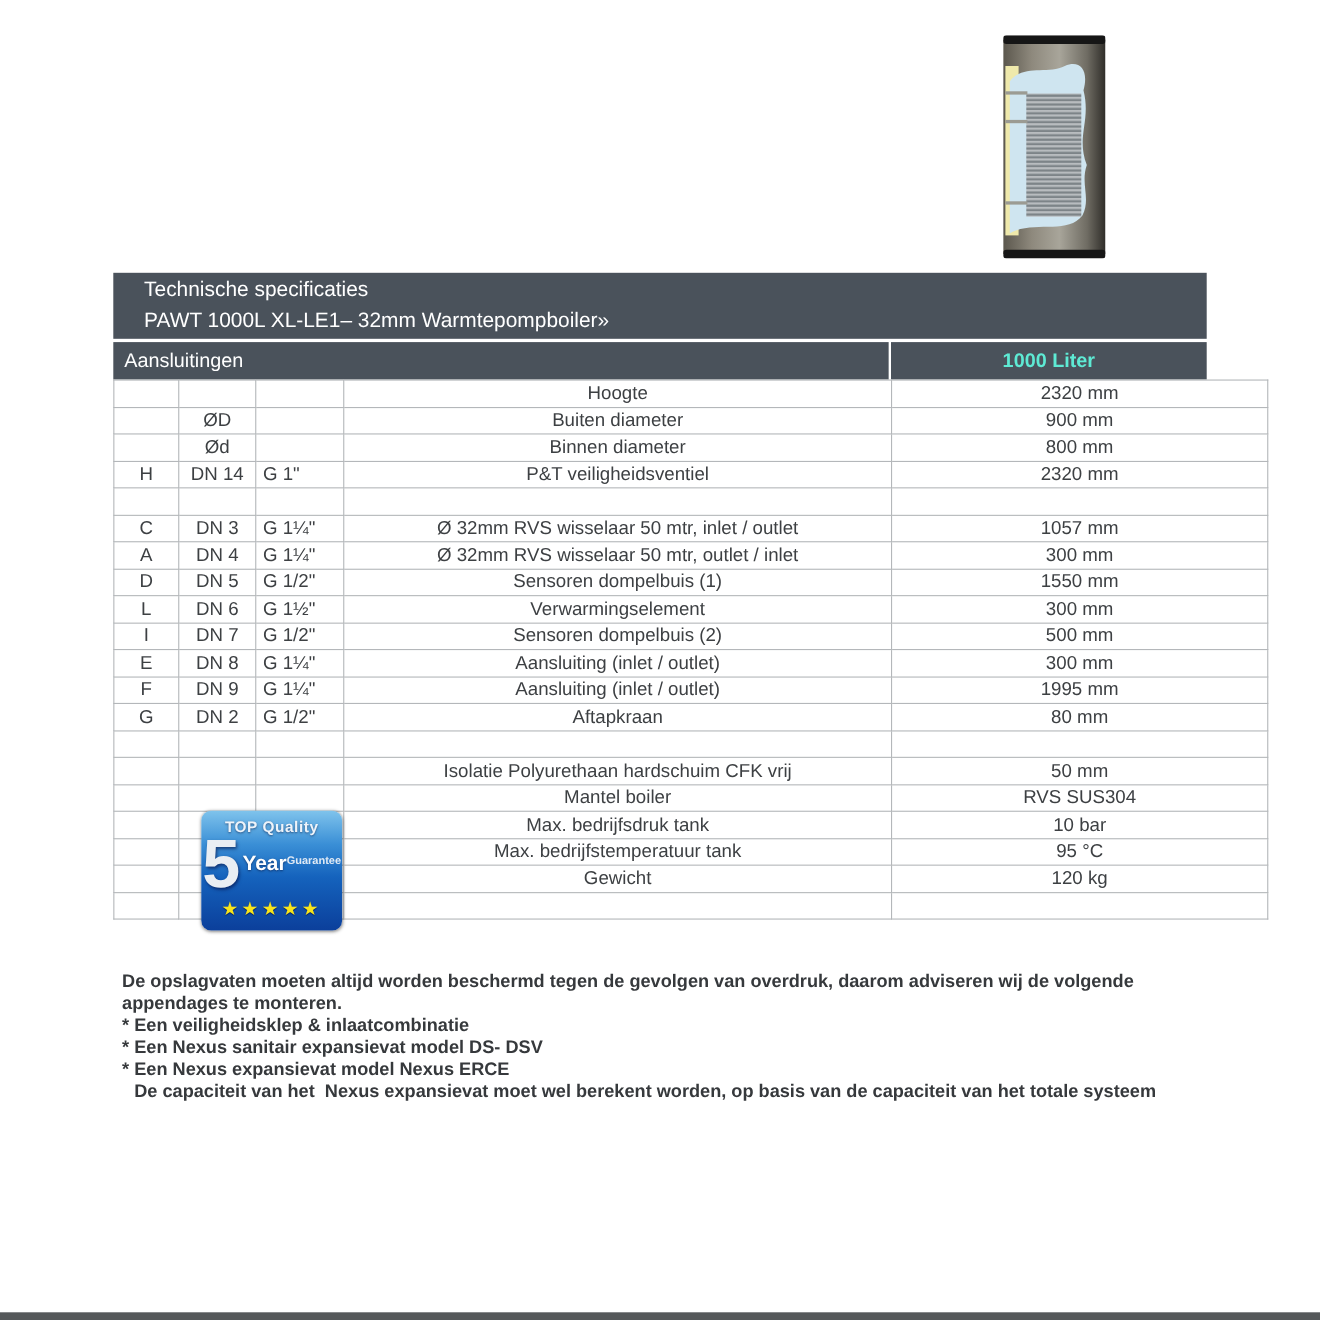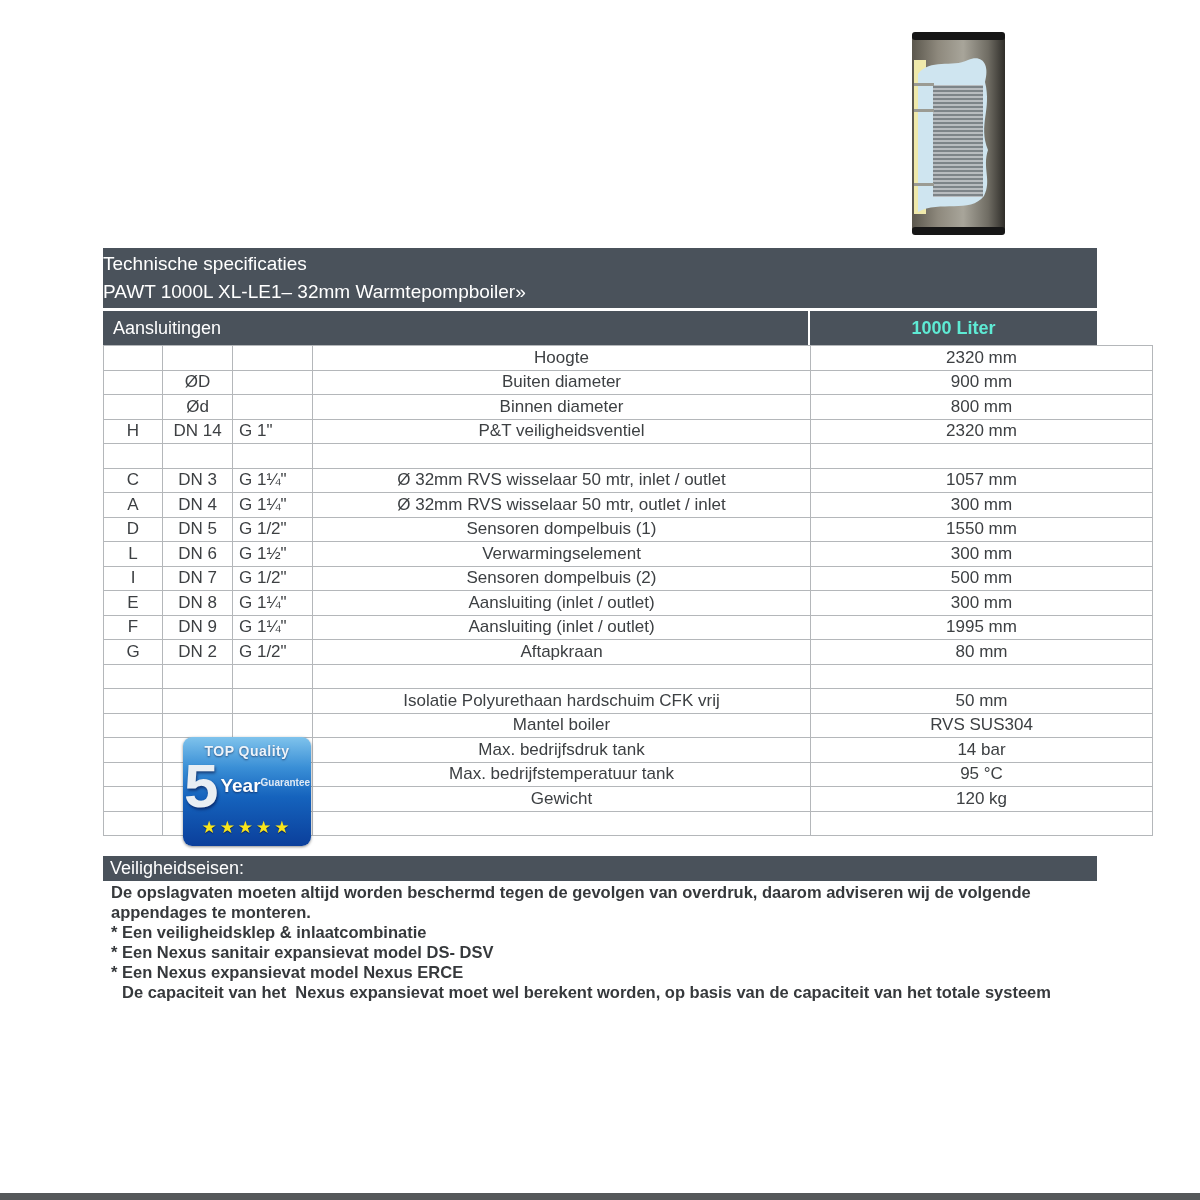--- a/index.html
+++ b/index.html
@@ -11,21 +11,21 @@
   .page{position:absolute;inset:0;}
 
   
   .boiler{position:absolute;left:912px;top:32px;width:93px;height:203px;}
 
   
   .titlebar{
     position:absolute;left:103px;top:248px;width:994px;height:60px;
     background:#4a525b;color:#ffffff;
     display:flex;flex-direction:column;justify-content:center;
-    padding-left:0;box-sizing:border-box;
+    padding-left:28px;box-sizing:border-box;
   }
   .titlebar .t1{font-size:19px;line-height:28px;}
   .titlebar .t2{font-size:19px;line-height:28px;}
 
   .subheader{
     position:absolute;left:103px;top:311px;width:994px;height:34px;
     display:flex;
   }
   .sub-left{
     background:#4a525b;color:#fff;flex:0 0 705px;
@@ -252,21 +252,21 @@
           <td class="c-dn"></td>
           <td class="c-g"></td>
           <td class="c-desc">Mantel boiler</td>
           <td class="c-value">RVS SUS304</td>
         </tr>
         <tr>
           <td class="c-letter"></td>
           <td class="c-dn"></td>
           <td class="c-g"></td>
           <td class="c-desc">Max. bedrijfsdruk tank</td>
-          <td class="c-value">14 bar</td>
+          <td class="c-value">10 bar</td>
         </tr>
         <tr>
           <td class="c-letter"></td>
           <td class="c-dn"></td>
           <td class="c-g"></td>
           <td class="c-desc">Max. bedrijfstemperatuur tank</td>
           <td class="c-value">95 °C</td>
         </tr>
         <tr>
           <td class="c-letter"></td>
@@ -290,21 +290,20 @@
     <div class="badge-mid">
       <span class="badge-5">5</span>
       <span class="badge-yr">
         <span class="badge-year">Year</span>
         <span class="badge-gtee">Guarantee</span>
       </span>
     </div>
     <div class="badge-stars">★★★★★</div>
   </div>
 
-  <div class="safetybar">Veiligheidseisen:</div>
   <div class="safetytext">
       <div class="line">De opslagvaten moeten altijd worden beschermd tegen de gevolgen van overdruk, daarom adviseren wij de volgende</div>
       <div class="line">appendages te monteren.</div>
       <div class="line">* Een veiligheidsklep &amp; inlaatcombinatie</div>
       <div class="line">* Een Nexus sanitair expansievat model DS- DSV</div>
       <div class="line">* Een Nexus expansievat model Nexus ERCE</div>
       <div class="line indent">De capaciteit van het  Nexus expansievat moet wel berekent worden, op basis van de capaciteit van het totale systeem</div>
     </div>
 
   <div class="bottombar"></div>

